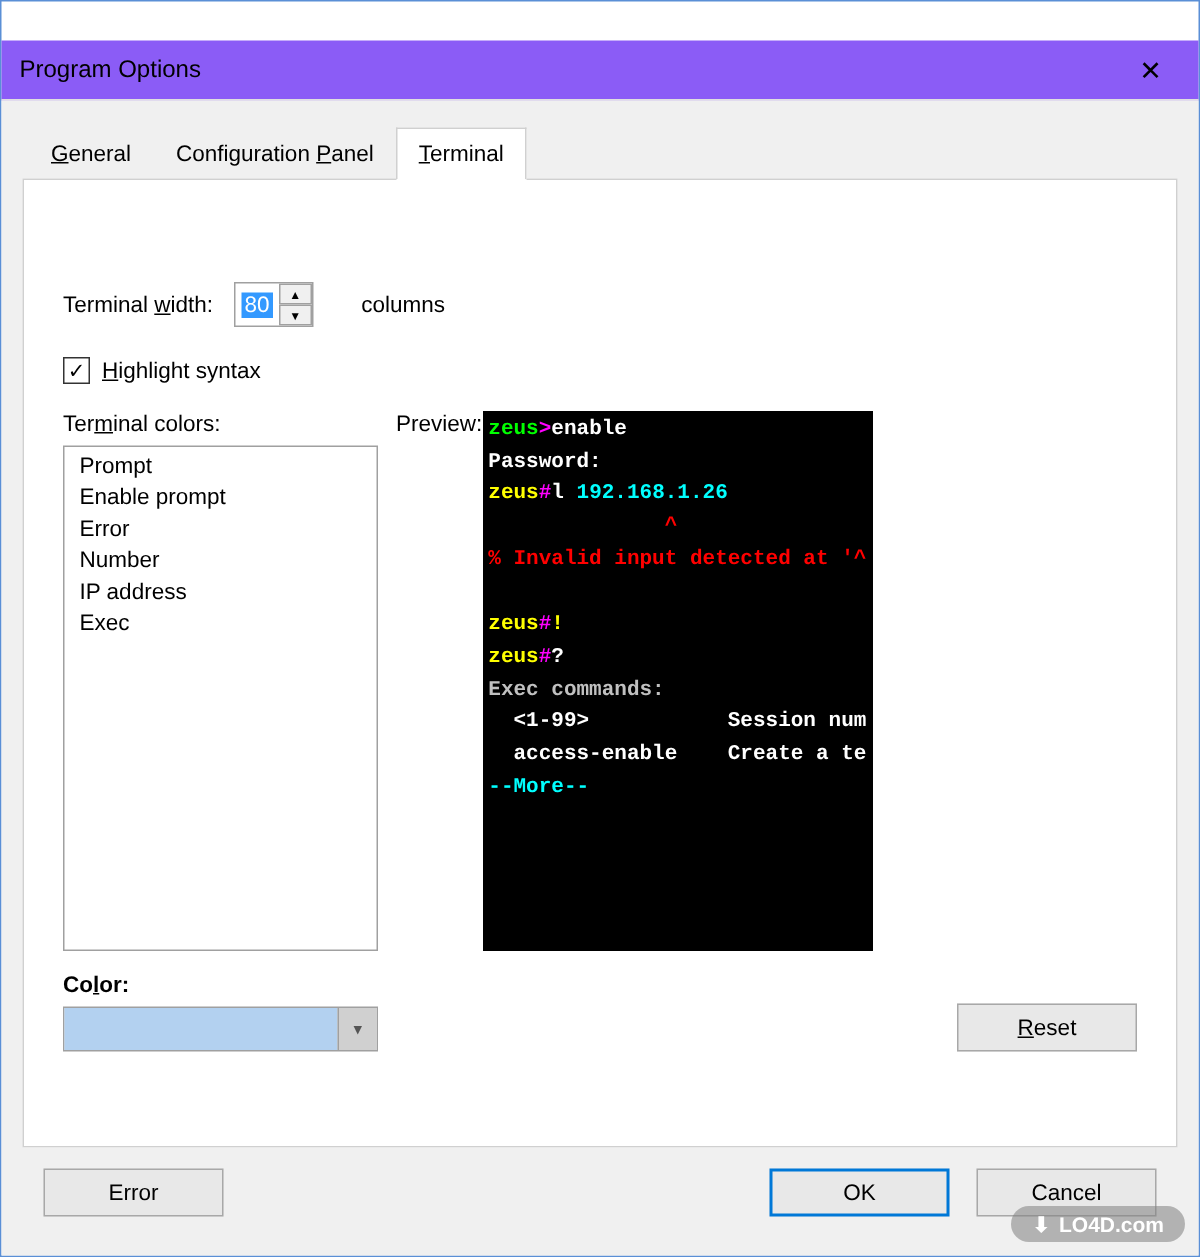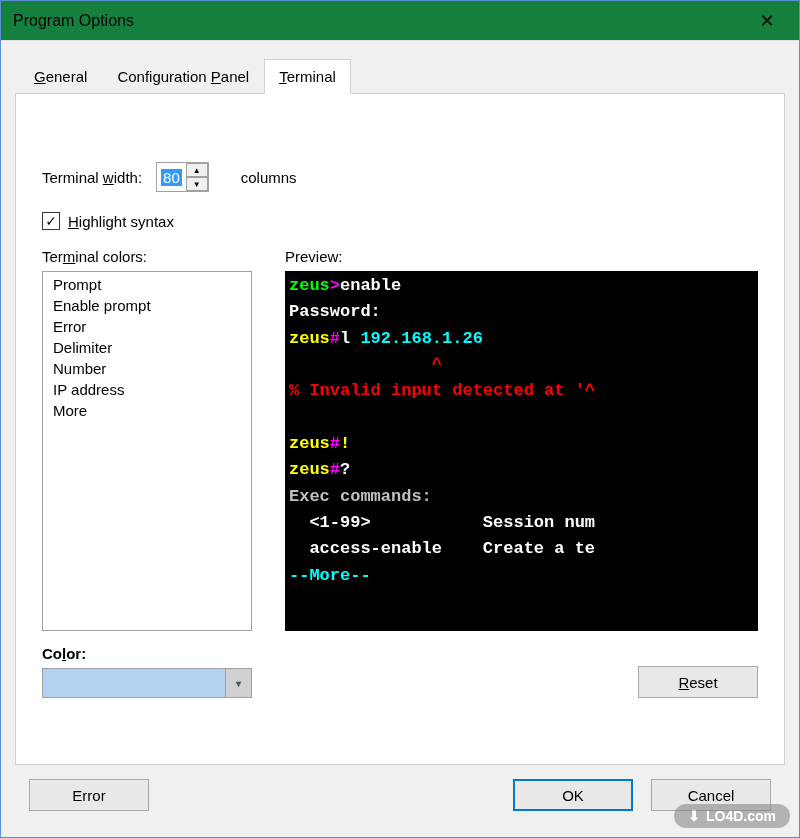--- a/index.html
+++ b/index.html
@@ -19,21 +19,22 @@
       background: #fff;
       display: flex;
       flex-direction: column;
     }
     .titlebar {
       height: 40px;
       display: flex;
       align-items: center;
       padding: 0 12px;
       border-bottom: 1px solid #e0e0e0;
-      background: #15803d;
+      background: #8b5cf6;
+      margin-top: 26px;
     }
     .titlebar .title {
       flex: 1;
       font-size: 16px;
       color: #000;
     }
     .close-btn {
       width: 40px;
       height: 40px;
       display: flex;
@@ -116,43 +117,43 @@
       border: 1px solid #333;
       margin-right: 8px;
       display: flex;
       align-items: center;
       justify-content: center;
       font-size: 14px;
       color: #000;
     }
     .cols {
       display: flex;
-      gap: 33px;
+      gap: 12px;
       margin-bottom: 6px;
     }
     .col-left { width: 210px; display: flex; flex-direction: column; }
-    .col-right { flex: 1; display: flex; flex-direction: column; }
+    .col-right { flex: 1; display: flex; }
     .lbl { margin-bottom: 6px; }
     .listbox {
       border: 1px solid #a0a0a0;
       background: #fff;
       flex: 1;
       height: 360px;
       overflow: hidden;
       padding: 2px 2px;
     }
     .listbox .item {
       padding: 2px 8px;
       cursor: pointer;
       white-space: nowrap;
     }
     .preview {
       background: #000;
       font-family: 'Courier New', monospace;
-      font-size: 17px;
+      font-size: 14px;
       font-weight: bold;
       height: 360px;
       overflow: hidden;
       padding: 2px 4px;
       line-height: 1.55;
       white-space: pre;
     }
     .c-green{color:#00ff00;} .c-purple{color:#ff00ff;} .c-white{color:#ffffff;}
     .c-yellow{color:#ffff00;} .c-red{color:#ff0000;} .c-cyan{color:#00ffff;}
     .c-gray{color:#c0c0c0;}
@@ -257,24 +258,23 @@
         <label><span style="text-decoration:underline">H</span>ighlight syntax</label>
       </div>
 
       <div class="cols">
         <div class="col-left">
           <div class="lbl">Ter<span style="text-decoration:underline">m</span>inal colors:</div>
           <div class="listbox" id="colors-list">
               <div class="item">Prompt</div>
               <div class="item">Enable prompt</div>
               <div class="item">Error</div>
-              <div class="item">Delimiter</div>
               <div class="item">Number</div>
               <div class="item">IP address</div>
-              <div class="item">More</div>
+              <div class="item">Exec</div>
             </div>
         </div>
         <div class="col-right">
           <div class="lbl">Preview:</div>
           <div class="preview" id="preview"><div><span class="c-green">zeus</span><span class="c-purple">&gt;</span><span class="c-white">enable</span></div><div><span class="c-white">Password:</span></div><div><span class="c-yellow">zeus</span><span class="c-purple">#</span><span class="c-white">l </span><span class="c-cyan">192.168.1.26</span></div><div><span class="c-red">              ^</span></div><div><span class="c-red">% Invalid input detected at '^</span></div><div>&nbsp;</div><div><span class="c-yellow">zeus</span><span class="c-purple">#</span><span class="c-yellow">!</span></div><div><span class="c-yellow">zeus</span><span class="c-purple">#</span><span class="c-white">?</span></div><div><span class="c-gray">Exec commands:</span></div><div><span class="c-white">  &lt;1-99&gt;           Session num</span></div><div><span class="c-white">  access-enable    Create a te</span></div><div><span class="c-cyan">--More--</span></div></div>
         </div>
       </div>
 
       <div class="bottom-row">
         <div class="color-sec">

